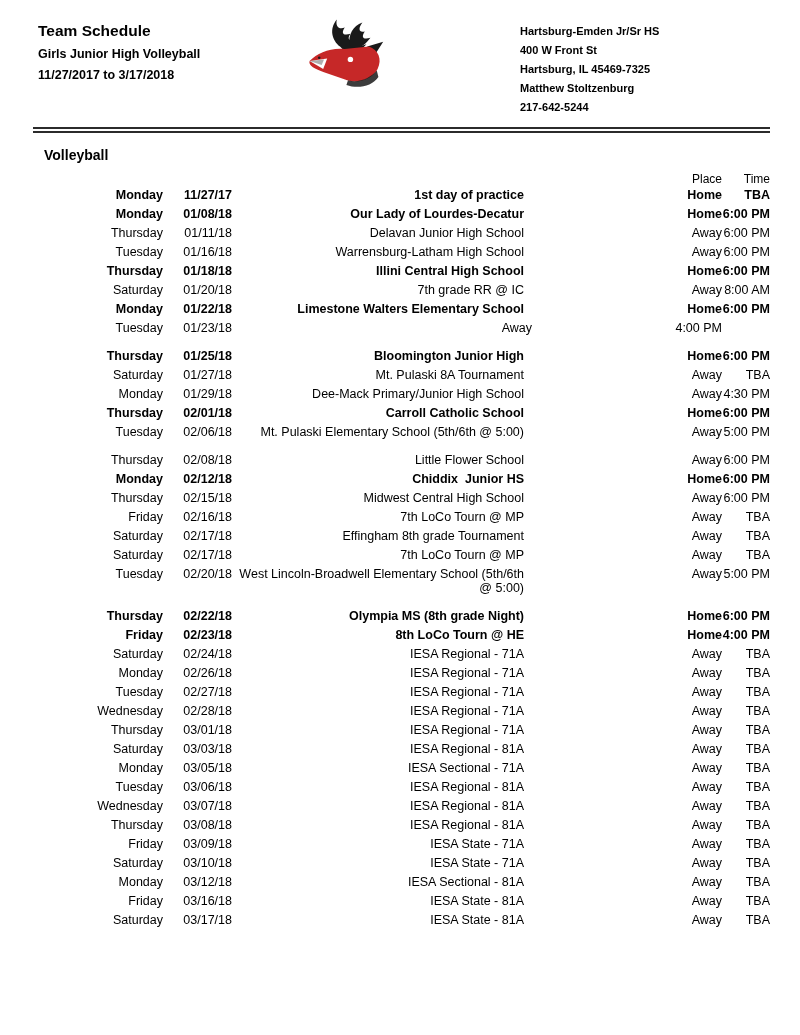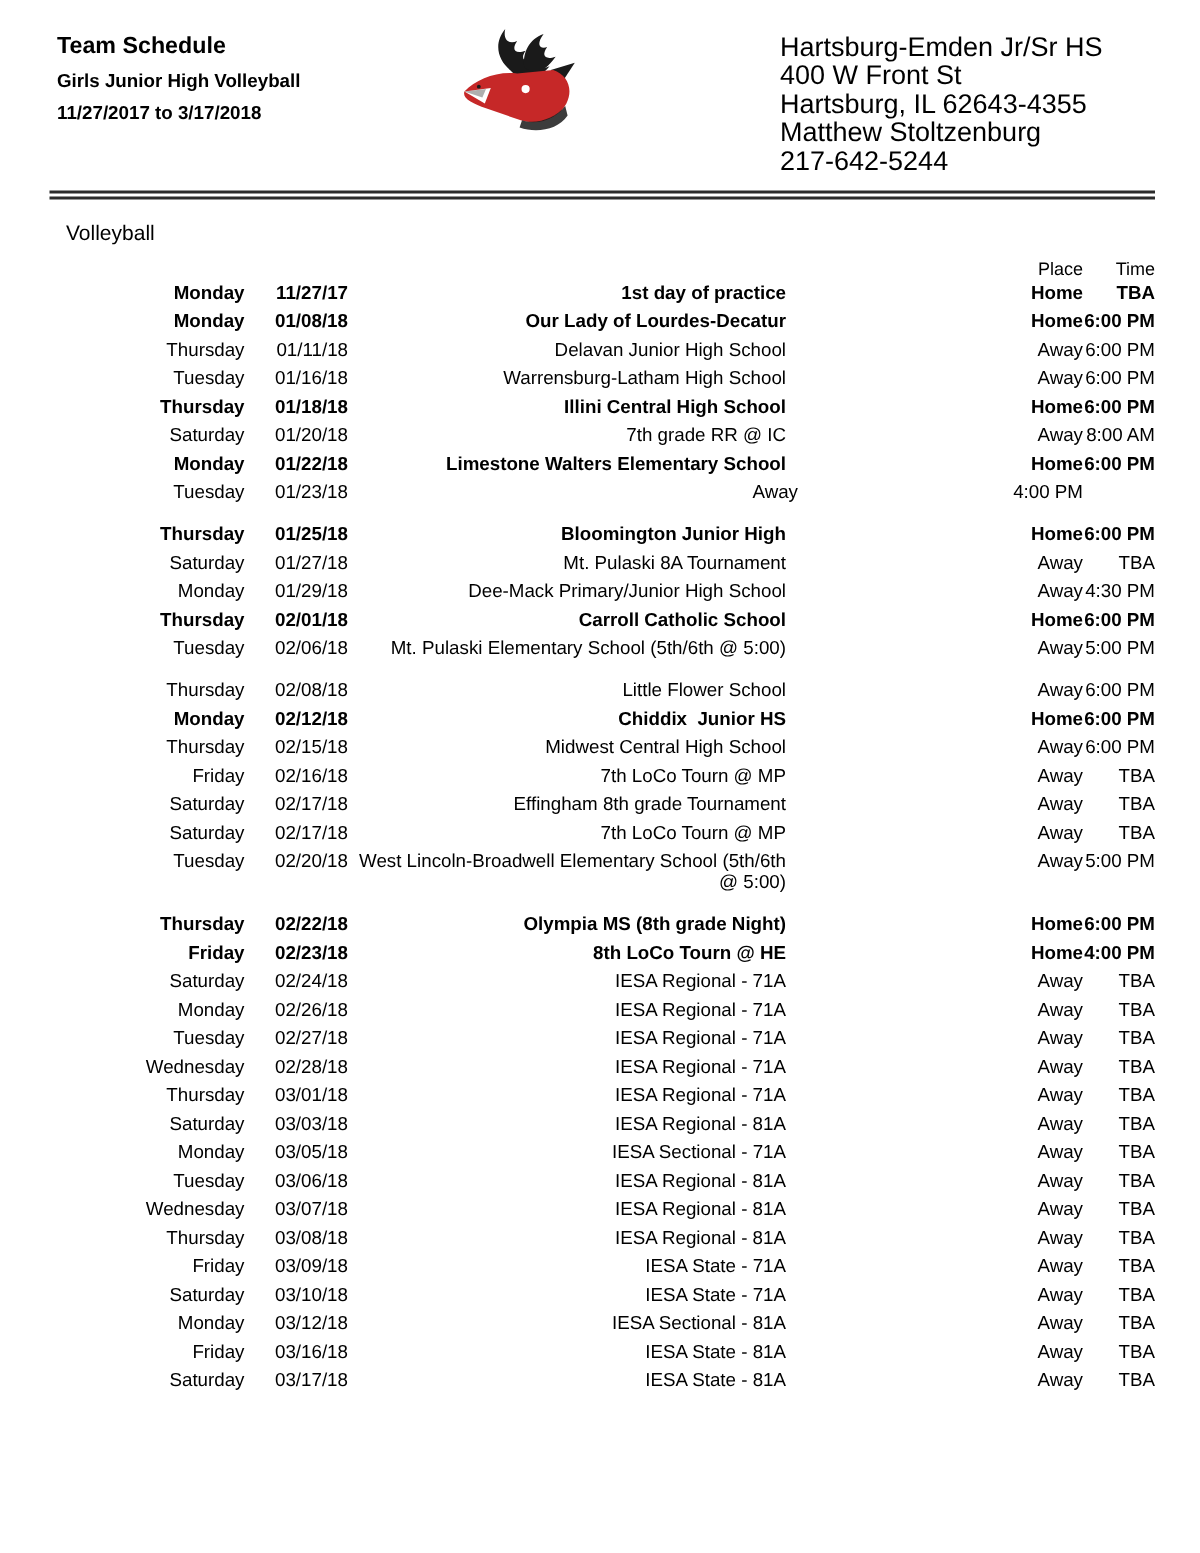--- a/index.html
+++ b/index.html
@@ -13,33 +13,33 @@
   .sheet { width: 800px; height: 1035px; padding: 12px 30px 0 38px; position: relative; }
 
   
   .header { display: flex; align-items: flex-start; }
   .header-left { flex: 0 0 262px; padding-top: 10px; }
   .header-left .title { font-size: 15.5px; font-weight: bold; margin-bottom: 7px; }
   .header-left .sub { font-size: 12.5px; font-weight: bold; margin-bottom: 7px; }
   .logo-wrap { flex: 0 0 100px; padding-top: 0; }
   .logo-wrap svg { display: block; }
   .header-right { margin-left: auto; flex: 0 0 250px; padding-top: 10px; }
-  .header-right div { font-size: 18px; font-weight: normal; line-height: 19px; }
+  .header-right div { font-size: 11px; font-weight: bold; line-height: 19px; }
 
   
   .rule {
     margin-top: 10px;
     margin-left: -5px;
     height: 6px;
     border-top: 2px solid #2b2b2b;
     border-bottom: 2px solid #2b2b2b;
   }
 
   
-  .section-title { font-size: 14px; font-weight: normal; margin: 14px 0 3px 6px; }
+  .section-title { font-size: 14px; font-weight: bold; margin: 14px 0 3px 6px; }
   .section-sub { font-size: 12.5px; font-weight: bold; font-style: italic; margin-left: 22px; }
 
   
   .table { margin-top: 10px; padding-left: 50px; }
   .thead, .row {
     display: grid;
     grid-template-columns: 75px 69px 300px 190px 1fr;
     text-align: right;
   }
   .thead { font-size: 12px; line-height: 13px; margin-bottom: 1px; }
@@ -77,21 +77,21 @@
         <circle cx="63" cy="58" r="3.4" fill="#ffffff"></circle>
         <circle cx="24" cy="56" r="1.6" fill="#1a1a1a"></circle>
 
         <path d="M60 84 C72 88 88 82 96 72 L98 80 C90 92 72 95 58 90 Z" fill="#1a1a1a" opacity="0.85"></path>
       </svg>
     </div>
 
     <div class="header-right">
       <div>Hartsburg-Emden Jr/Sr HS</div>
       <div>400 W Front St</div>
-      <div>Hartsburg, IL 62643-4355</div>
+      <div>Hartsburg, IL 45469-7325</div>
       <div>Matthew Stoltzenburg</div>
       <div>217-642-5244</div>
     </div>
   </div>
 
   <div class="rule"></div>
 
   <div class="section-title">Volleyball</div>
 
   <div class="table">

